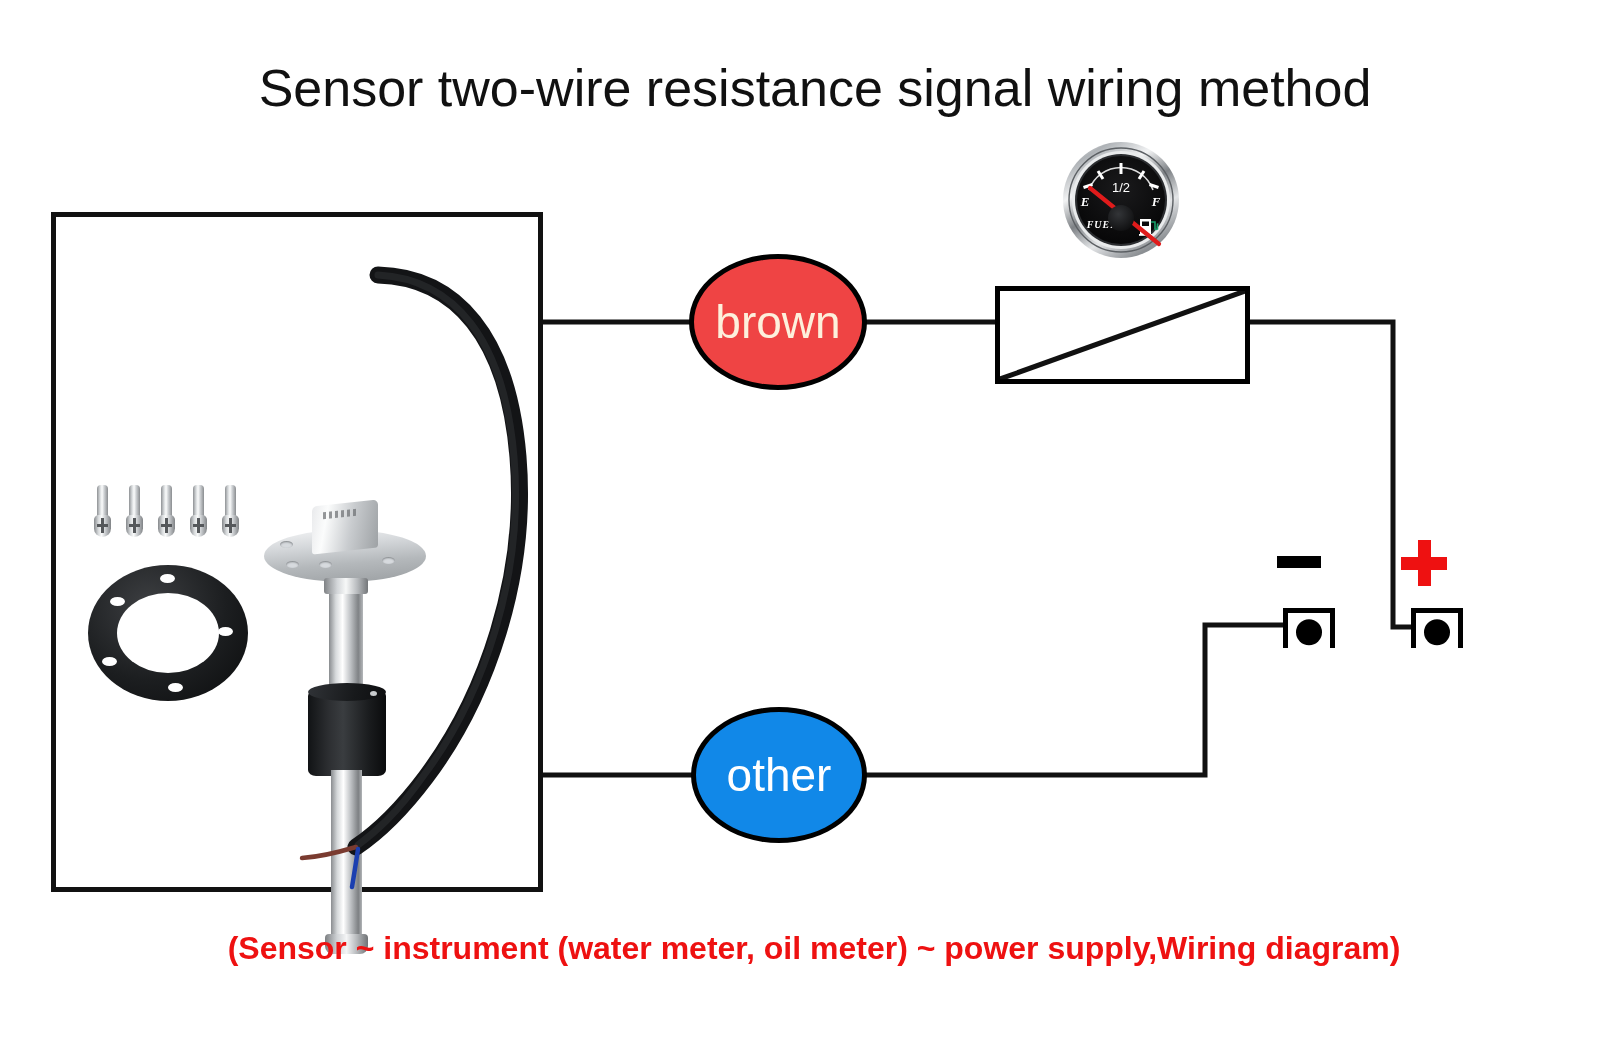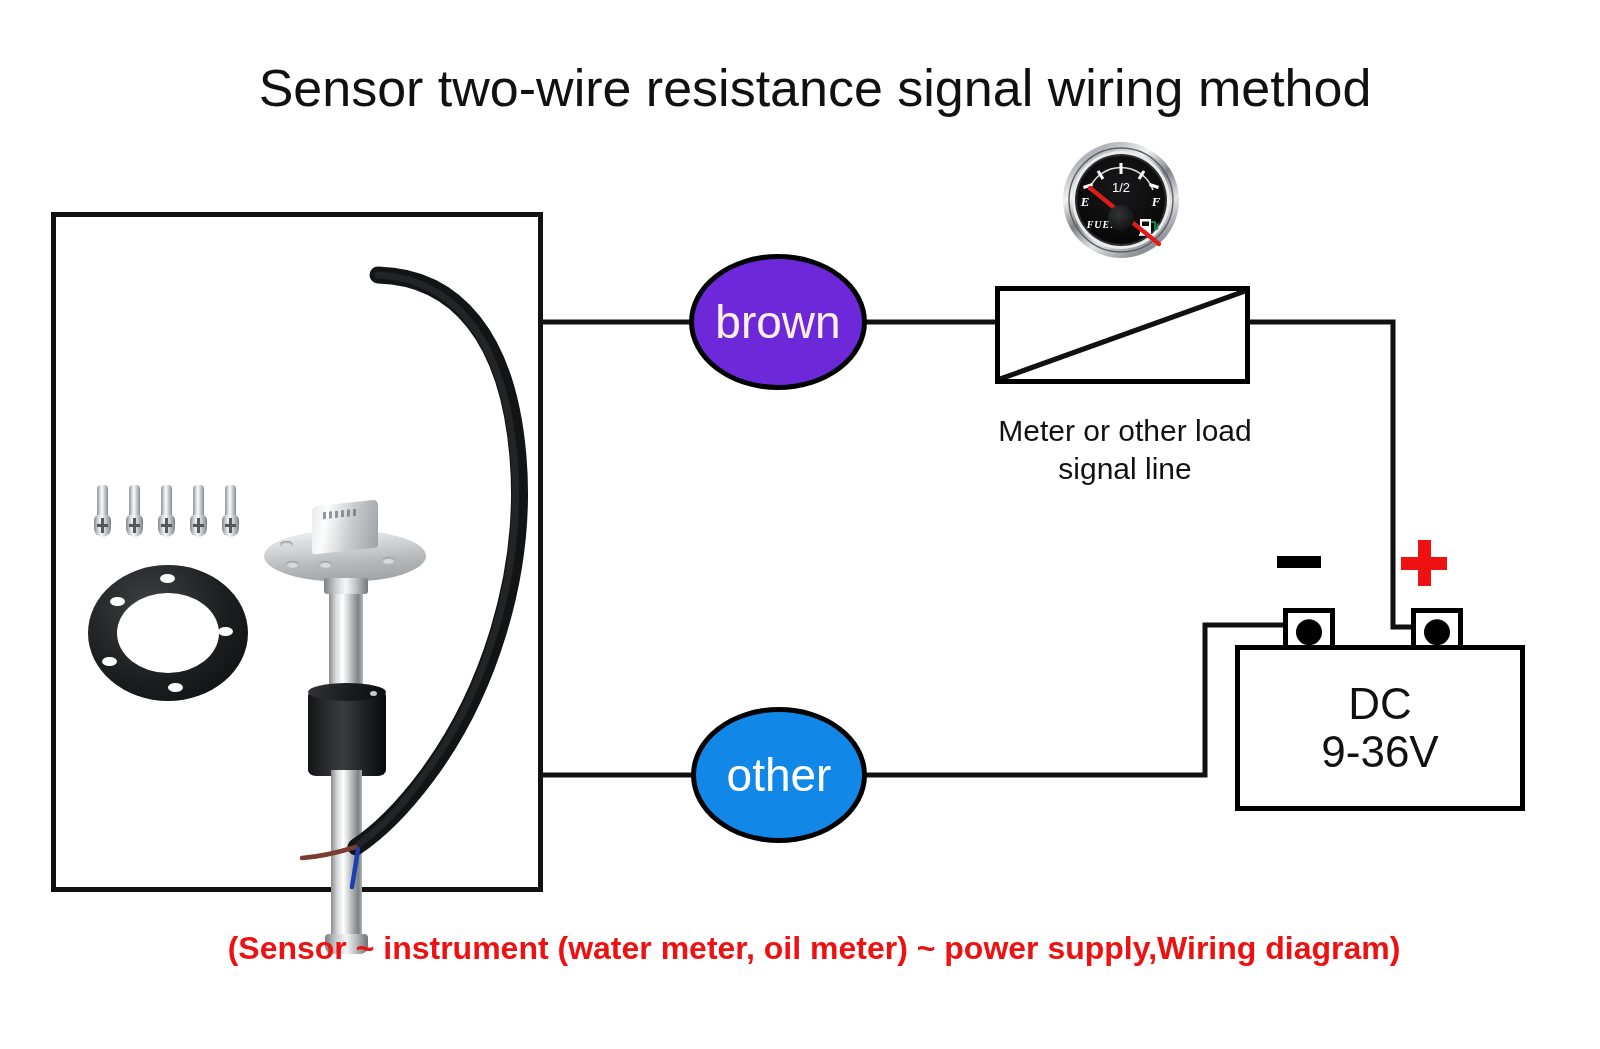--- a/index.html
+++ b/index.html
@@ -233,21 +233,21 @@
     justify-content: center;
     box-sizing: border-box;
   }
   .node span {
     font-size: 46px;
     font-weight: 400;
   }
   #node-brown {
     left: 689px; top: 254px;
     width: 178px; height: 136px;
-    background: #6d28d9;
+    background: #ef4444;
   }
   #node-brown span { color: #fdf0dc; }
   #node-blue {
     left: 691px; top: 707px;
     width: 176px; height: 136px;
     background: #1188e8;
   }
   #node-blue span { color: #ffffff; }
 
   
@@ -424,39 +424,31 @@
   </div>
   <div class="node" id="node-blue">
     <span>other</span>
   </div>
 
   <div id="meter-box">
     <svg class="diag" viewBox="0 0 245 88" preserveAspectRatio="none">
       <line x1="0" y1="88" x2="245" y2="0" stroke="#111111" stroke-width="5" vector-effect="non-scaling-stroke"></line>
     </svg>
   </div>
-  <div id="meter-label">
-    <div>Meter or other load</div>
-    <div>signal line</div>
-  </div>
 
   <div id="sym-minus"></div>
   <div id="sym-plus">
     <div class="h"></div>
     <div class="v"></div>
   </div>
   <div class="terminal" id="terminal-neg">
     <div class="post"></div>
   </div>
   <div class="terminal" id="terminal-pos">
     <div class="post"></div>
-  </div>
-  <div id="battery-body">
-    <div class="txt">DC</div>
-    <div class="txt">9-36V</div>
   </div>
 
   <svg id="gauge" viewBox="0 0 132 120">
     <defs>
       <linearGradient id="bezelGrad" x1="0" y1="0" x2="0.6" y2="1">
         <stop offset="0%" stop-color="#fdfdfe"></stop>
         <stop offset="18%" stop-color="#aeb2b6"></stop>
         <stop offset="38%" stop-color="#f2f3f4"></stop>
         <stop offset="58%" stop-color="#7e8286"></stop>
         <stop offset="78%" stop-color="#e3e5e7"></stop>

